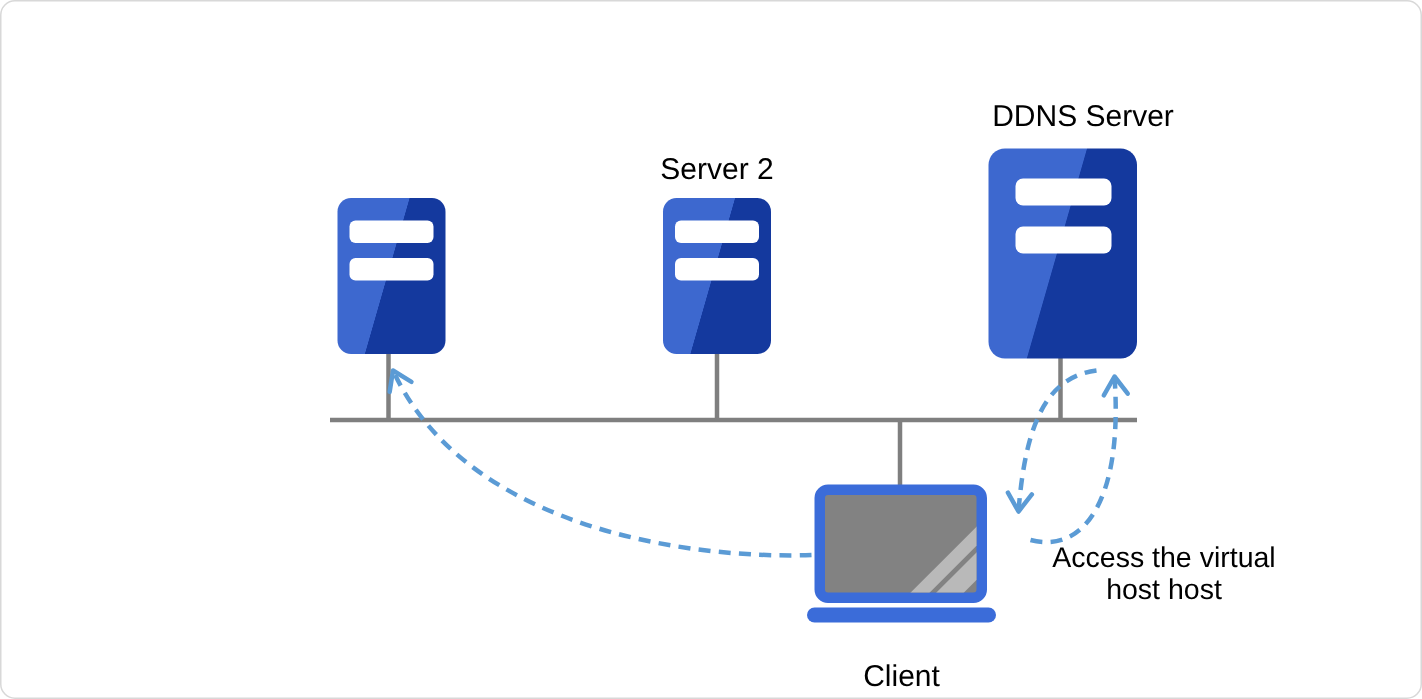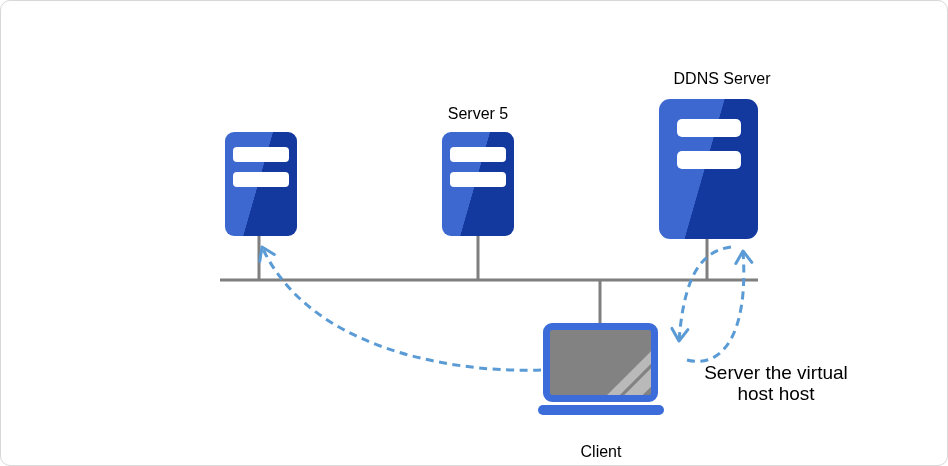--- a/index.html
+++ b/index.html
@@ -13,21 +13,21 @@
     border-radius: 10px;
     overflow: hidden;
     font-family: "Liberation Sans", sans-serif;
     color: #000000;
   }
   .conn-svg { position: absolute; left: 0; top: 0; }
 
   .node-label {
     position: absolute;
     text-align: center;
-    font-size: 16px;
+    font-size: 20px;
     line-height: 23px;
     color: #000000;
     white-space: nowrap;
   }
 
   
   .server {
     position: absolute;
     background: linear-gradient(106deg, #3d68cf 0%, #3d68cf 47%, #14399e 47.4%);
   }
@@ -105,21 +105,21 @@
     <path d="M540 369 C460 372, 310 352, 261 246" fill="none" stroke="#5b9bd5" stroke-width="3" stroke-dasharray="8 5.5" marker-end="url(#arrowhead)"></path>
     <path d="M730 246 C700 250, 683 275, 678 340" fill="none" stroke="#5b9bd5" stroke-width="3" stroke-dasharray="8 5.5" marker-end="url(#arrowhead)"></path>
     <path d="M686 359 C720 368, 748 335, 742 250" fill="none" stroke="#5b9bd5" stroke-width="3" stroke-dasharray="8 5.5" marker-end="url(#arrowhead)"></path>
   </svg>
 
   <div class="server server-1">
     <div class="bar b1"></div>
     <div class="bar b2"></div>
   </div>
 
-  <div class="node-label" style="left:407px; top:101px; width:140px;">Server 5</div>
+  <div class="node-label" style="left:407px; top:101px; width:140px;">Server 2</div>
   <div class="server server-2">
     <div class="bar b1"></div>
     <div class="bar b2"></div>
   </div>
 
   <div class="node-label" style="left:631px; top:66px; width:180px;">DDNS Server</div>
   <div class="server server-ddns">
     <div class="bar b1"></div>
     <div class="bar b2"></div>
   </div>
@@ -127,17 +127,17 @@
   <div class="laptop">
     <div class="screen">
       <div class="stripe s1"></div>
       <div class="stripe s2"></div>
     </div>
   </div>
   <div class="laptop-base"></div>
   <div class="node-label" style="left:530px; top:439px; width:140px;">Client</div>
 
   <div class="annotation">
-    <div>Server the virtual</div>
+    <div>Access the virtual</div>
     <div>host host</div>
   </div>
 
 </div>
 
 </body></html>

